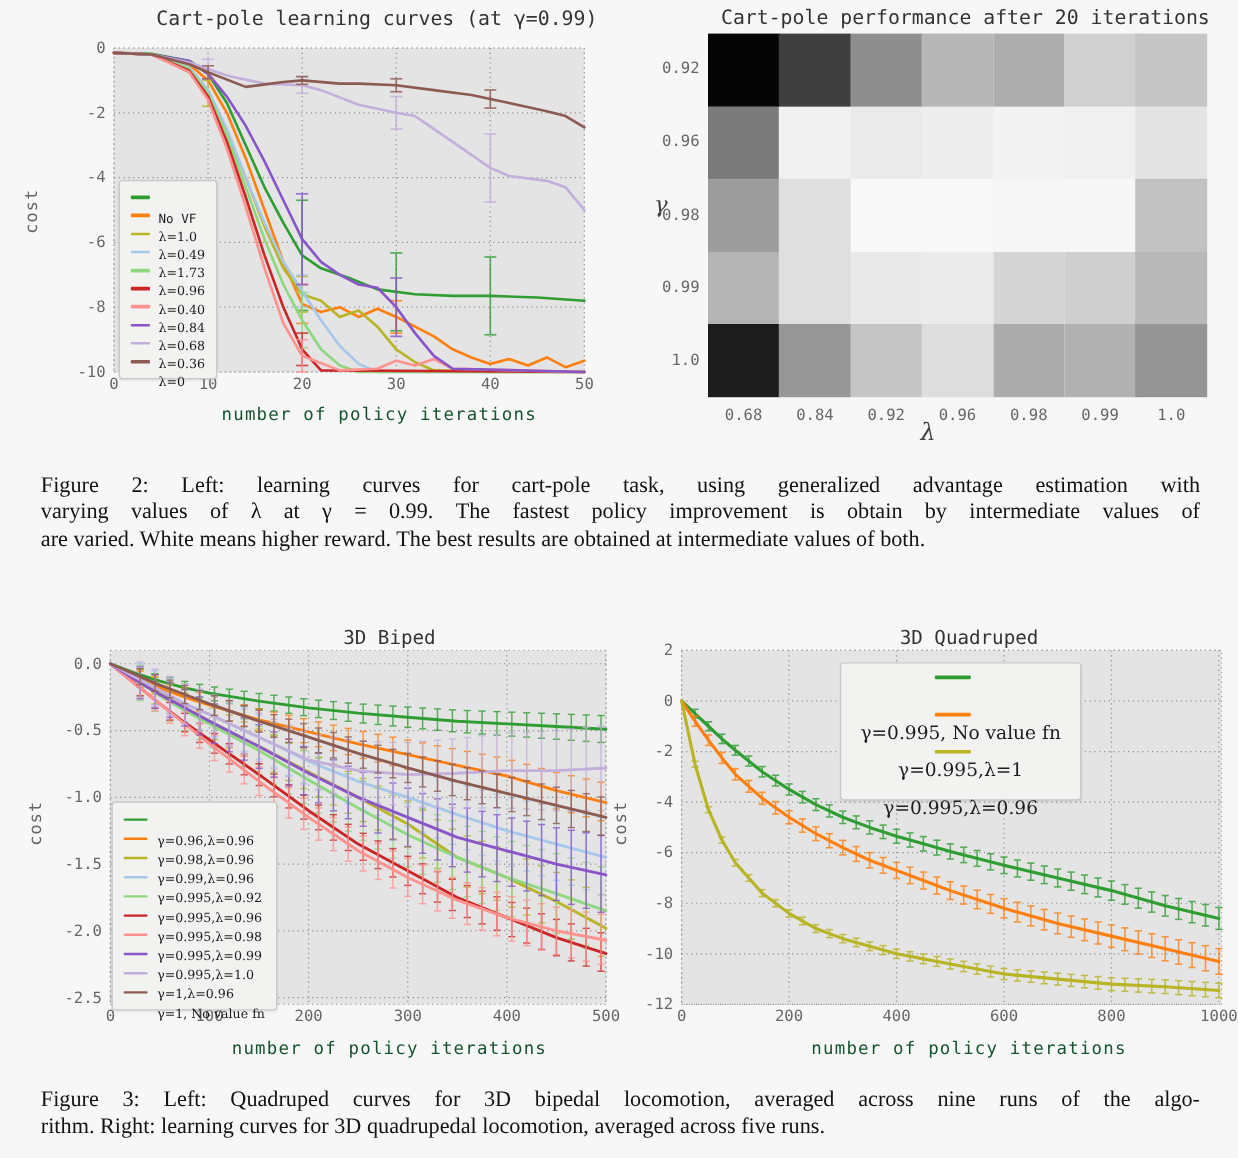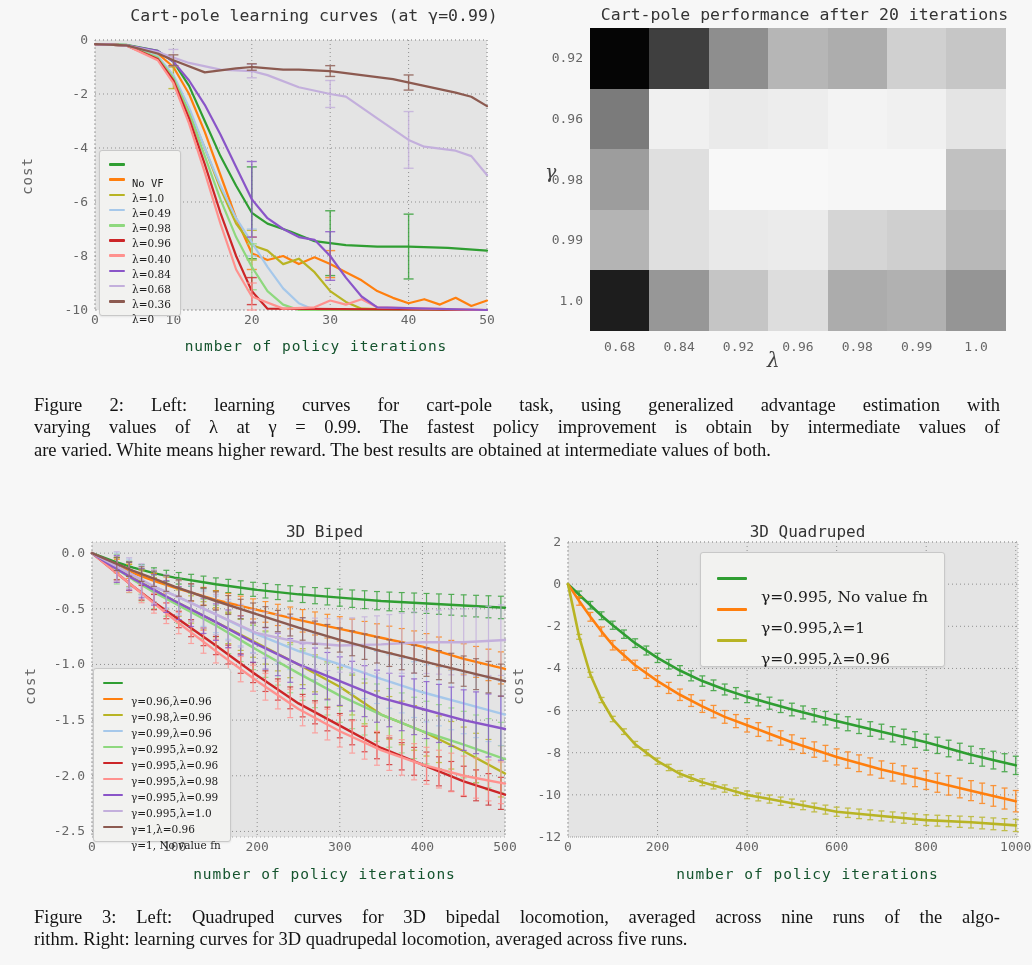--- a/index.html
+++ b/index.html
@@ -47,21 +47,21 @@
           box-shadow:0 1px 2px rgba(0,0,0,.08);padding:6px 9px;width:fit-content;}
   .lg-row{display:flex;align-items:center;}
   .lg-sw{flex:none;border-radius:1px;}
   .lg-txt{color:#1c1c1c;white-space:nowrap;margin-top:36px;}
   .seriffont{font-family:"DejaVu Serif",serif;}
   .monofont{font-family:"DejaVu Sans Mono",monospace;}
   .lg0{left:79px;top:150px;}  .lg0 .lg-row{height:15.2px;}
   .lg0 .lg-sw{width:16px;height:2.6px;margin-right:7px;} .lg0 .lg-txt{font-size:10.5px;}
   .lg2{left:68px;top:150px;}  .lg2 .lg-row{height:16px;}
   .lg2 .lg-sw{width:20px;height:2.6px;margin-right:8px;} .lg2 .lg-txt{font-size:10.5px;}
-  .lg3{left:175px;top:34px;padding:10px 16px;} .lg3 .lg-row{height:31px;}
+  .lg3{left:175px;top:34px;padding:10px 16px;} .lg3 .lg-row{height:31px;flex-direction:column;}
   .lg3 .lg-sw{width:30px;height:3px;margin-right:14px;} .lg3 .lg-txt{font-size:15.5px;}
   
   .caption{position:absolute;left:34px;width:966px;font-family:"Liberation Serif",serif;
            font-size:18.5px;color:#131313;}
   .cap2{top:394px;} .cap3{top:906px;}
   .cap-line{line-height:22.4px;}
   .cap-line.just{text-align:justify;text-align-last:justify;}
   .ticktext{font-family:"DejaVu Sans Mono",monospace;font-size:13px;fill:#666;}
 </style>
 </head>
@@ -225,21 +225,21 @@
         <div class="lg-row">
           <span class="lg-sw" style="background: rgb(255, 127, 14);"></span>
           <span class="lg-txt seriffont">λ=1.0</span>
         </div>
         <div class="lg-row">
           <span class="lg-sw" style="background: rgb(184, 180, 36);"></span>
           <span class="lg-txt seriffont">λ=0.49</span>
         </div>
         <div class="lg-row">
           <span class="lg-sw" style="background: rgb(166, 200, 234);"></span>
-          <span class="lg-txt seriffont">λ=0.98</span>
+          <span class="lg-txt seriffont">λ=1.73</span>
         </div>
         <div class="lg-row">
           <span class="lg-sw" style="background: rgb(142, 216, 126);"></span>
           <span class="lg-txt seriffont">λ=0.96</span>
         </div>
         <div class="lg-row">
           <span class="lg-sw" style="background: rgb(204, 37, 39);"></span>
           <span class="lg-txt seriffont">λ=0.40</span>
         </div>
         <div class="lg-row">

